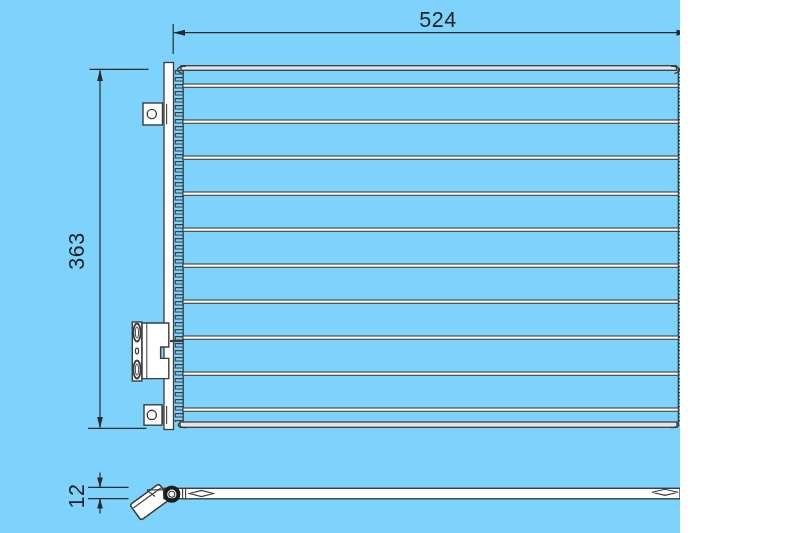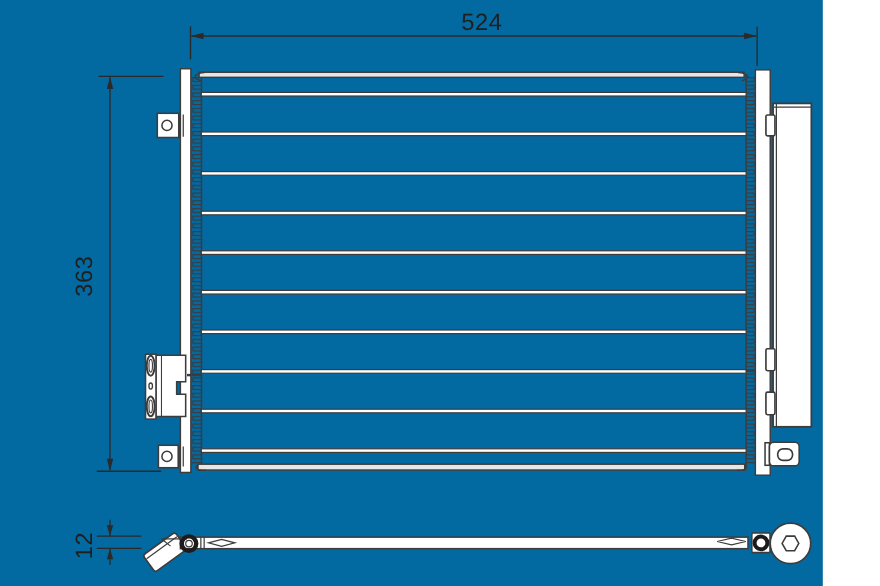--- a/index.html
+++ b/index.html
@@ -1,19 +1,19 @@
 <!DOCTYPE html>
 <html><head>
 <meta charset="utf-8">
 <style>
   html,body{margin:0;padding:0;background:#ffffff;}
   .canvas{
     position:relative;
-    width:748px;height:533px;
-    background:#0369a1;
+    width:680px;height:533px;
+    background:#7dd3fc;
     font-family:"Liberation Sans",sans-serif;
     overflow:hidden;
   }
   svg{display:block}
   text.dim{
     font-family:"Liberation Sans",sans-serif;
     font-size:21.5px;
     letter-spacing:0.5px;
     fill:#1f1f1f;
   }

